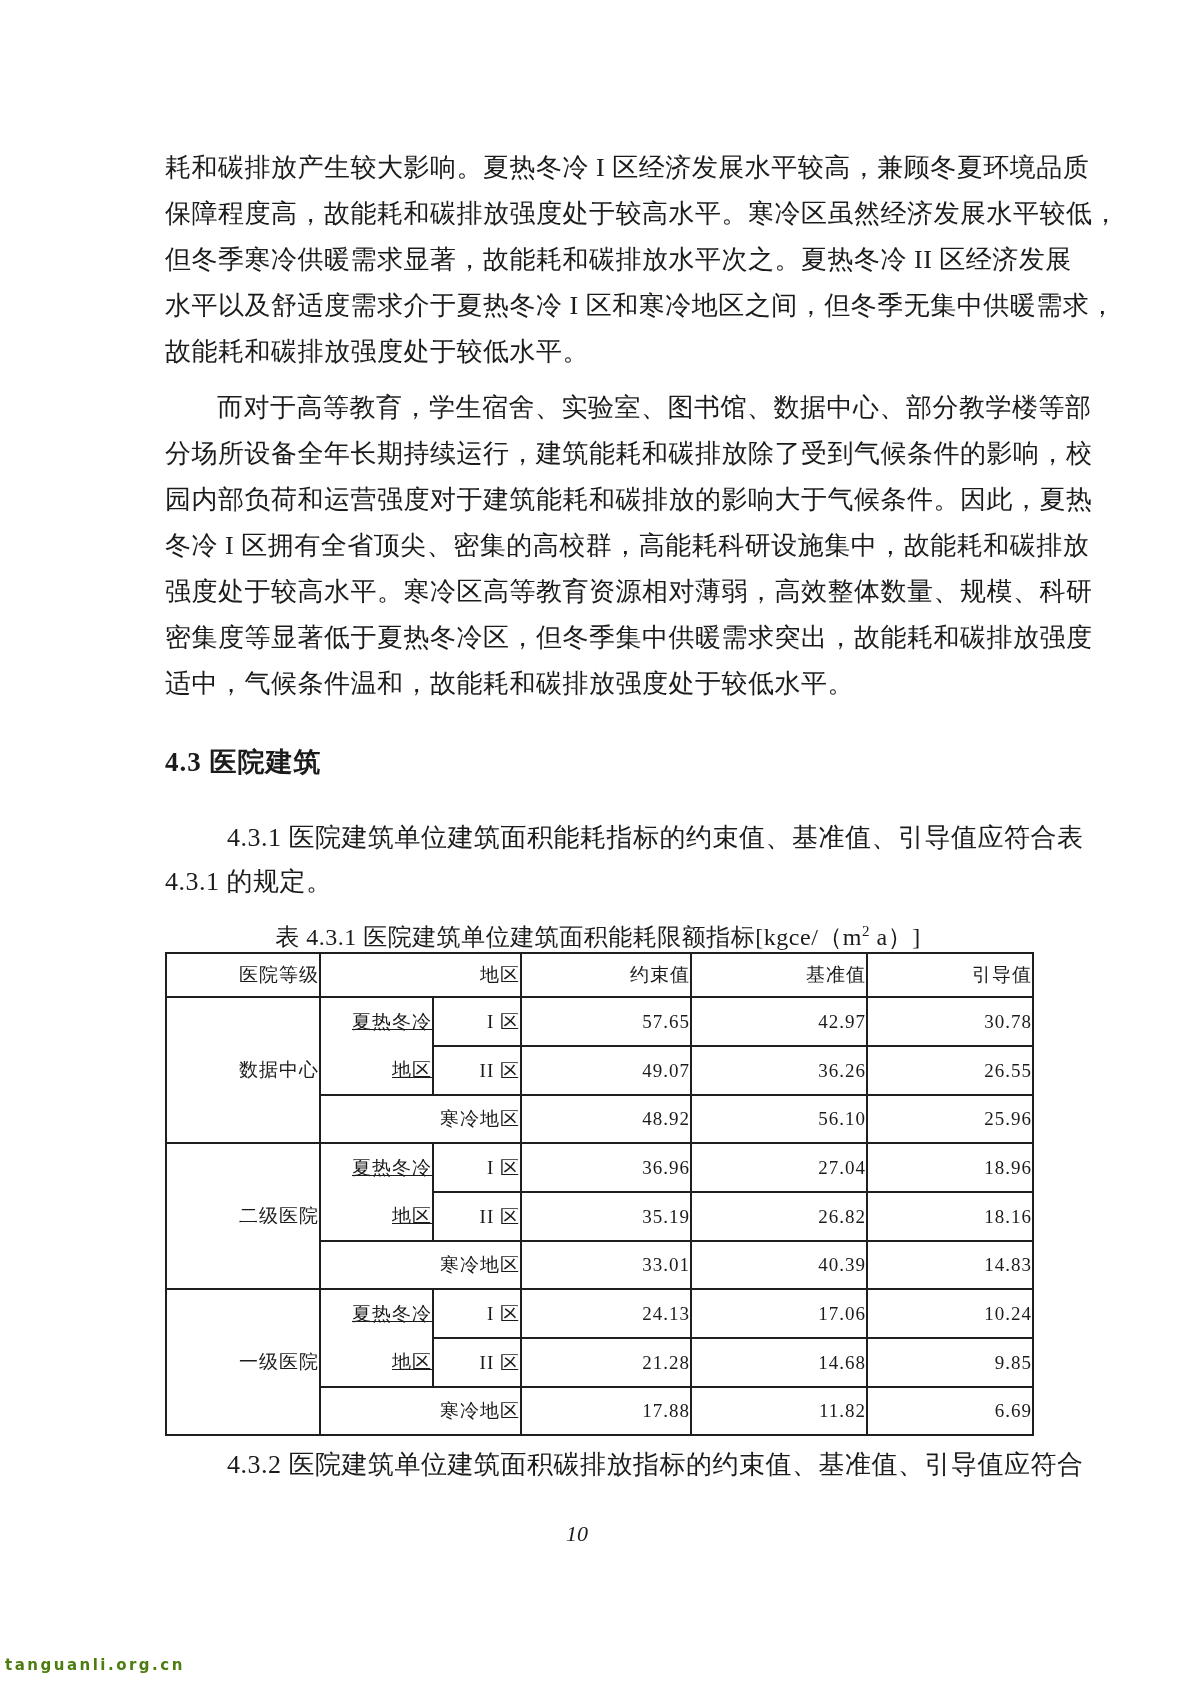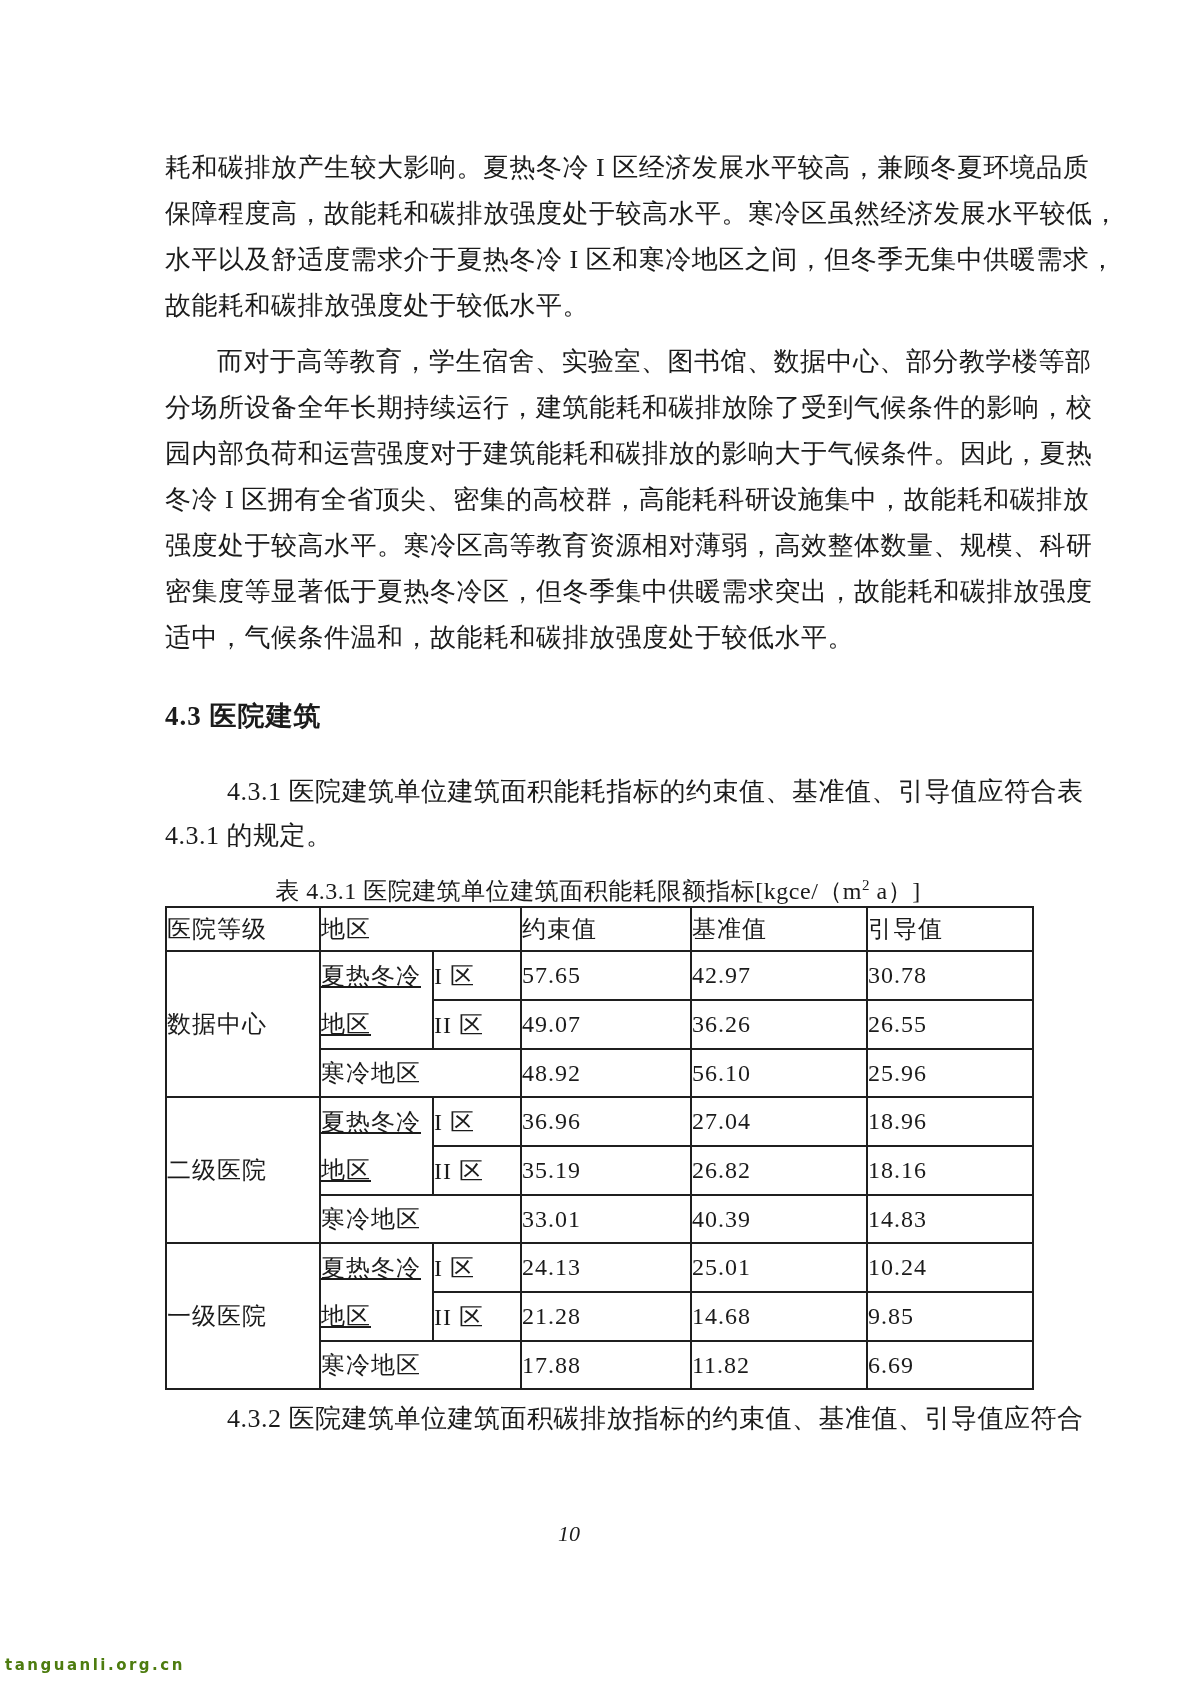--- a/index.html
+++ b/index.html
@@ -4,20 +4,21 @@
 <style>
   html, body { margin: 0; padding: 0; background: #ffffff; }
   .sheet {
     position: relative;
     width: 1138px;
     height: 1683px;
     background: #ffffff;
     overflow: hidden;
     font-family: "Liberation Serif", "DejaVu Serif", serif;
     color: #1b1b1b;
+    padding-left: 16px;
   }
   .content {
     position: absolute;
     left: 165px;
     top: 0;
     width: 866px;
   }
   
   .ln {
     font-size: 26px;
@@ -53,23 +54,23 @@
   }
   .tbl-caption sup { font-size: 15px; }
   table.quota {
     margin-top: 1px;
     border-collapse: collapse;
     table-layout: fixed;
     width: 867px;
   }
   table.quota th, table.quota td {
     border: 2px solid #1f1f1f;
-    text-align: left;
+    text-align: right;
     vertical-align: middle;
-    font-size: 24px;
+    font-size: 19px;
     font-weight: 400;
     padding: 0;
     letter-spacing: 1px;
   }
   tr.hrow  { height: 44px; }
   tr.drow  { height: 48px; }
   td.hot-cell { white-space: pre-line; line-height: 48px; text-decoration: underline; }
   td.num-cell { letter-spacing: 0.5px; }
   #clause432 { margin-top: 6px; }
   .page-number {
@@ -95,20 +96,21 @@
 </style>
 </head>
 <body>
 
 <div class="sheet">
   <div class="content">
 
     <div id="p1">
       <div class="ln">耗和碳排放产生较大影响。夏热冬冷 I 区经济发展水平较高，兼顾冬夏环境品质</div>
       <div class="ln">保障程度高，故能耗和碳排放强度处于较高水平。寒冷区虽然经济发展水平较低，</div>
+      <div class="ln">但冬季寒冷供暖需求显著，故能耗和碳排放水平次之。夏热冬冷 II 区经济发展</div>
       <div class="ln">水平以及舒适度需求介于夏热冬冷 I 区和寒冷地区之间，但冬季无集中供暖需求，</div>
       <div class="ln last">故能耗和碳排放强度处于较低水平。</div>
     </div>
 
     <div id="p2">
       <div class="ln ind">而对于高等教育，学生宿舍、实验室、图书馆、数据中心、部分教学楼等部</div>
       <div class="ln">分场所设备全年长期持续运行，建筑能耗和碳排放除了受到气候条件的影响，校</div>
       <div class="ln">园内部负荷和运营强度对于建筑能耗和碳排放的影响大于气候条件。因此，夏热</div>
       <div class="ln">冬冷 I 区拥有全省顶尖、密集的高校群，高能耗科研设施集中，故能耗和碳排放</div>
       <div class="ln">强度处于较高水平。寒冷区高等教育资源相对薄弱，高效整体数量、规模、科研</div>
@@ -186,21 +188,21 @@
           <td class="num-cell">40.39</td>
           <td class="num-cell">14.83</td>
         </tr>
 
         <tr class="drow">
           <td rowspan="3">一级医院</td>
           <td rowspan="2" class="hot-cell">夏热冬冷
 地区</td>
           <td>I 区</td>
           <td class="num-cell">24.13</td>
-          <td class="num-cell">25.01</td>
+          <td class="num-cell">17.06</td>
           <td class="num-cell">10.24</td>
         </tr>
         <tr class="drow">
           <td>II 区</td>
           <td class="num-cell">21.28</td>
           <td class="num-cell">14.68</td>
           <td class="num-cell">9.85</td>
         </tr>
         <tr class="drow">
           <td colspan="2">寒冷地区</td>

